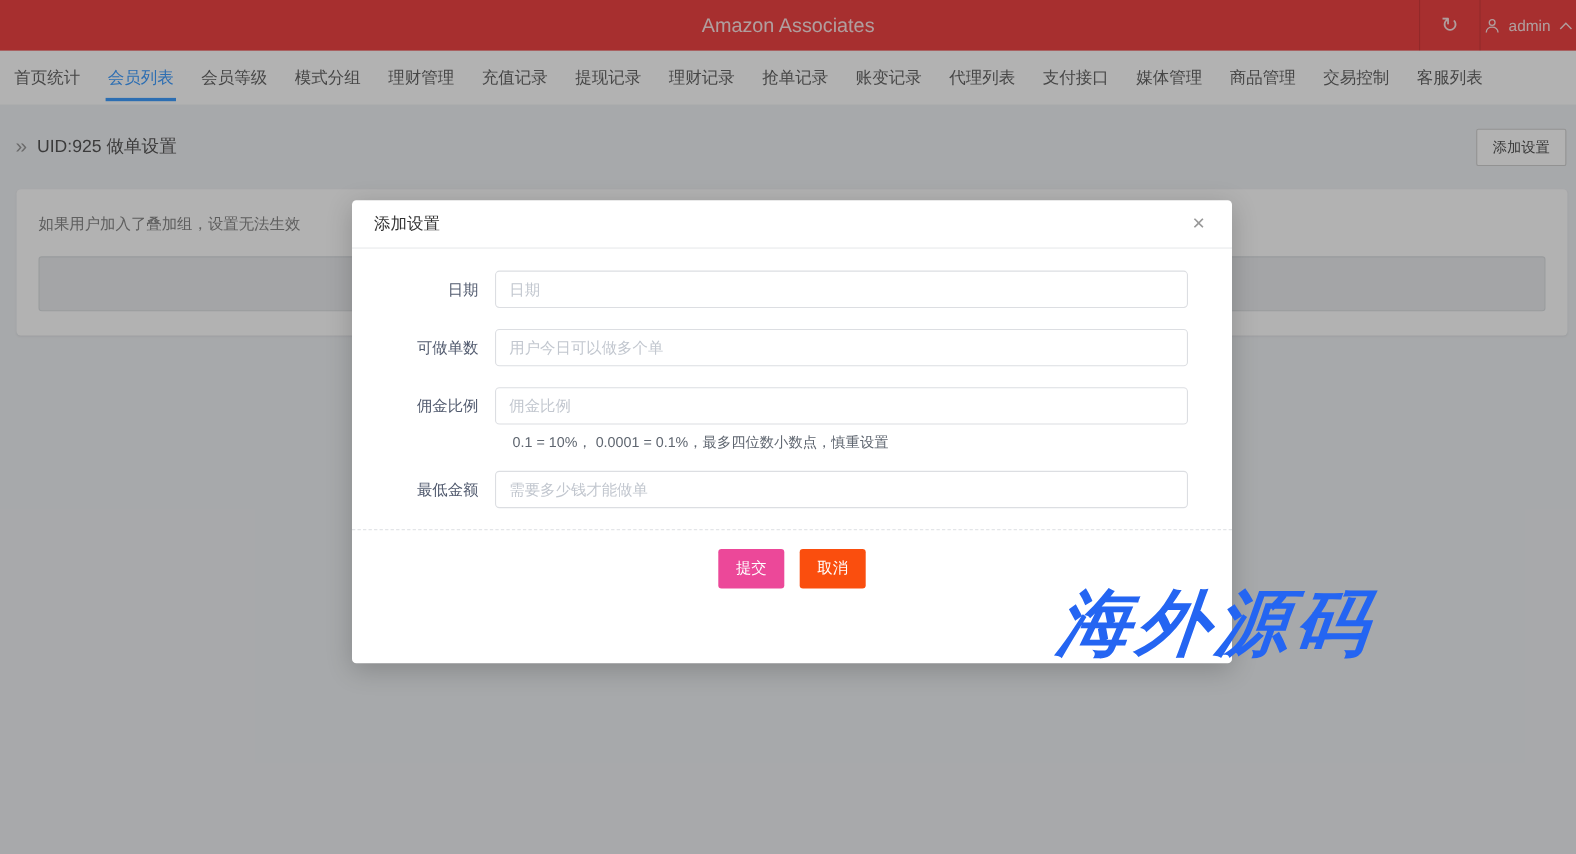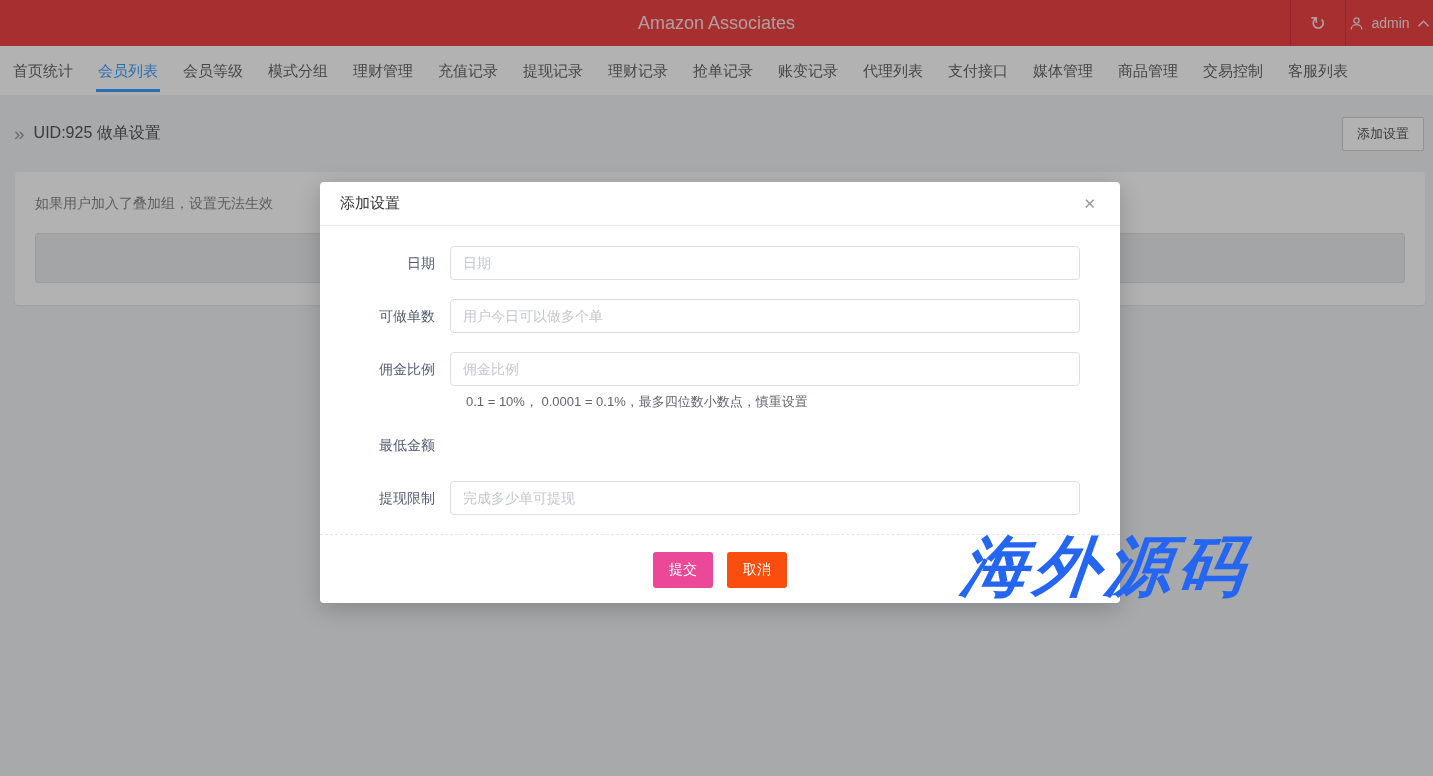--- a/index.html
+++ b/index.html
@@ -190,28 +190,25 @@
     <div class="form-row">
       <div class="form-label">佣金比例</div>
       <div class="form-field">
         <input class="form-input" type="text" placeholder="佣金比例" style="">
         <div class="form-hint">0.1 = 10%， 0.0001 = 0.1%，最多四位数小数点，慎重设置</div>
       </div>
     </div>
 
     <div class="form-row">
       <div class="form-label">最低金额</div>
-    </div>
-
-    <div class="form-row">
-      <div class="form-label">提现限制</div>
-      <div class="form-field">
-        <input class="form-input" type="text" placeholder="完成多少单可提现" style="">
-      </div>
-    </div>
+      <div class="form-field">
+        <input class="form-input" type="text" placeholder="需要多少钱才能做单" style="">
+      </div>
+    </div>
+
 
   </div>
   <div class="modal-footer">
     <button class="btn btn-submit">提交</button>
     <button class="btn btn-cancel">取消</button>
   </div>
 </div>
 
 <div class="watermark">海外源码</div>
 

